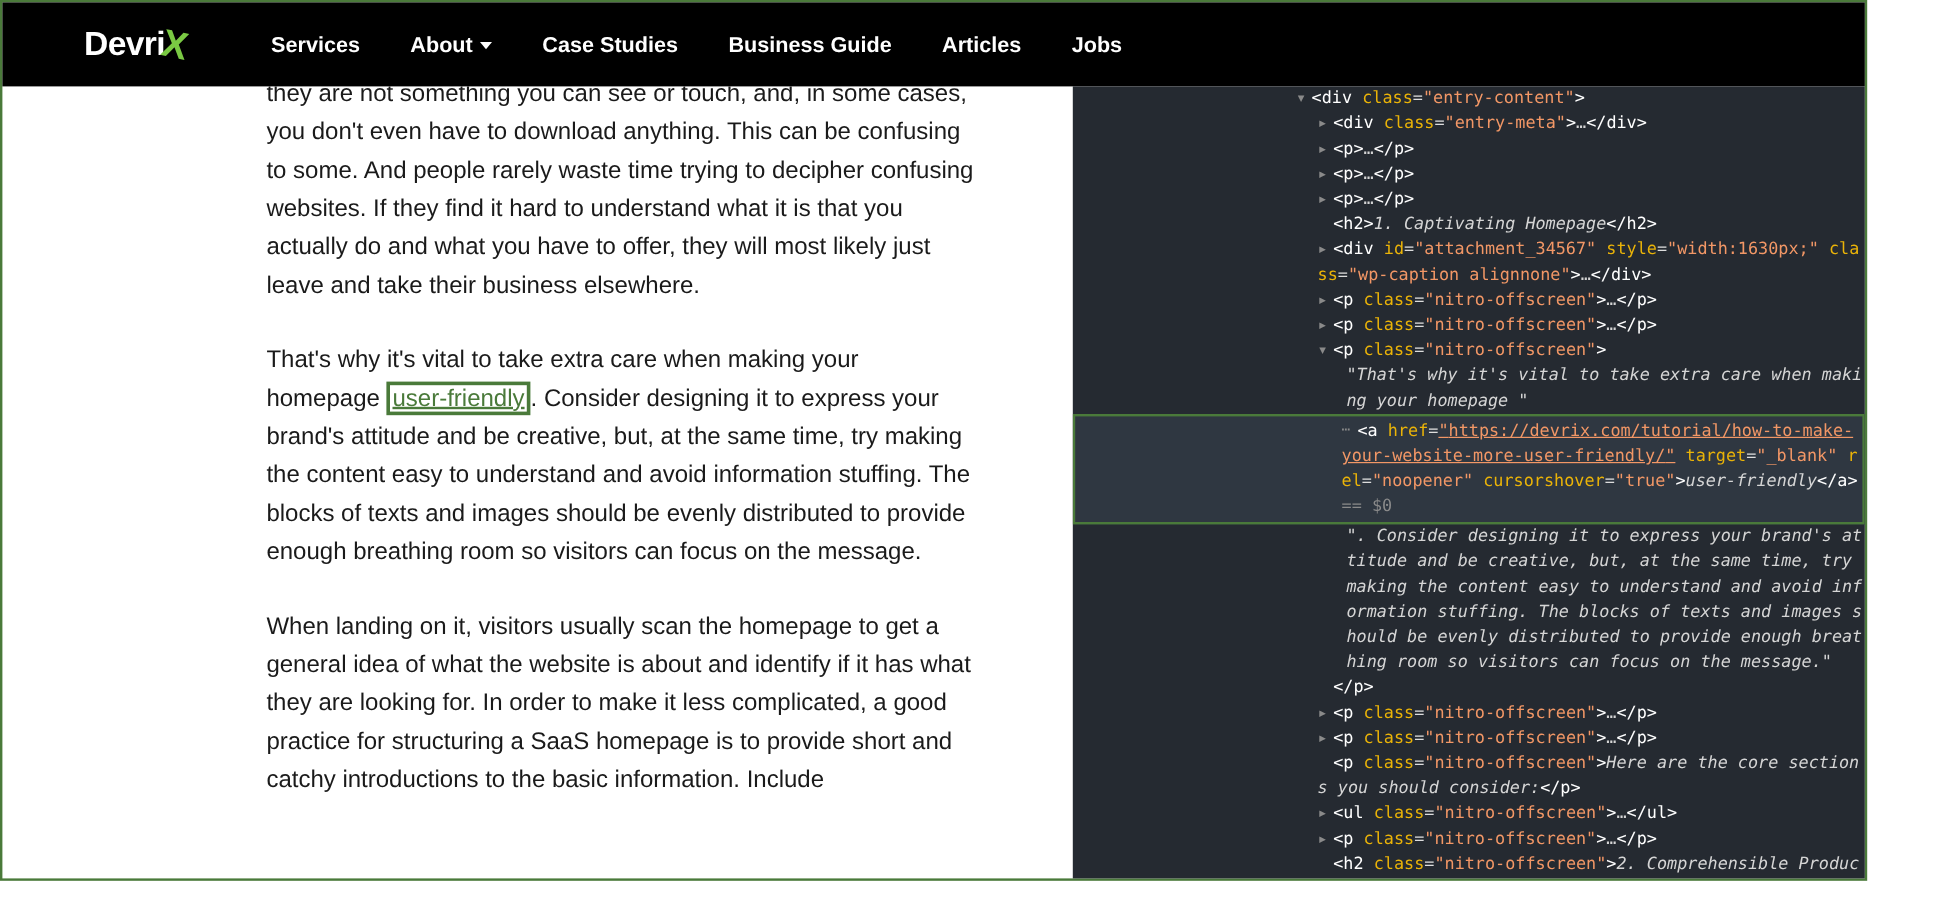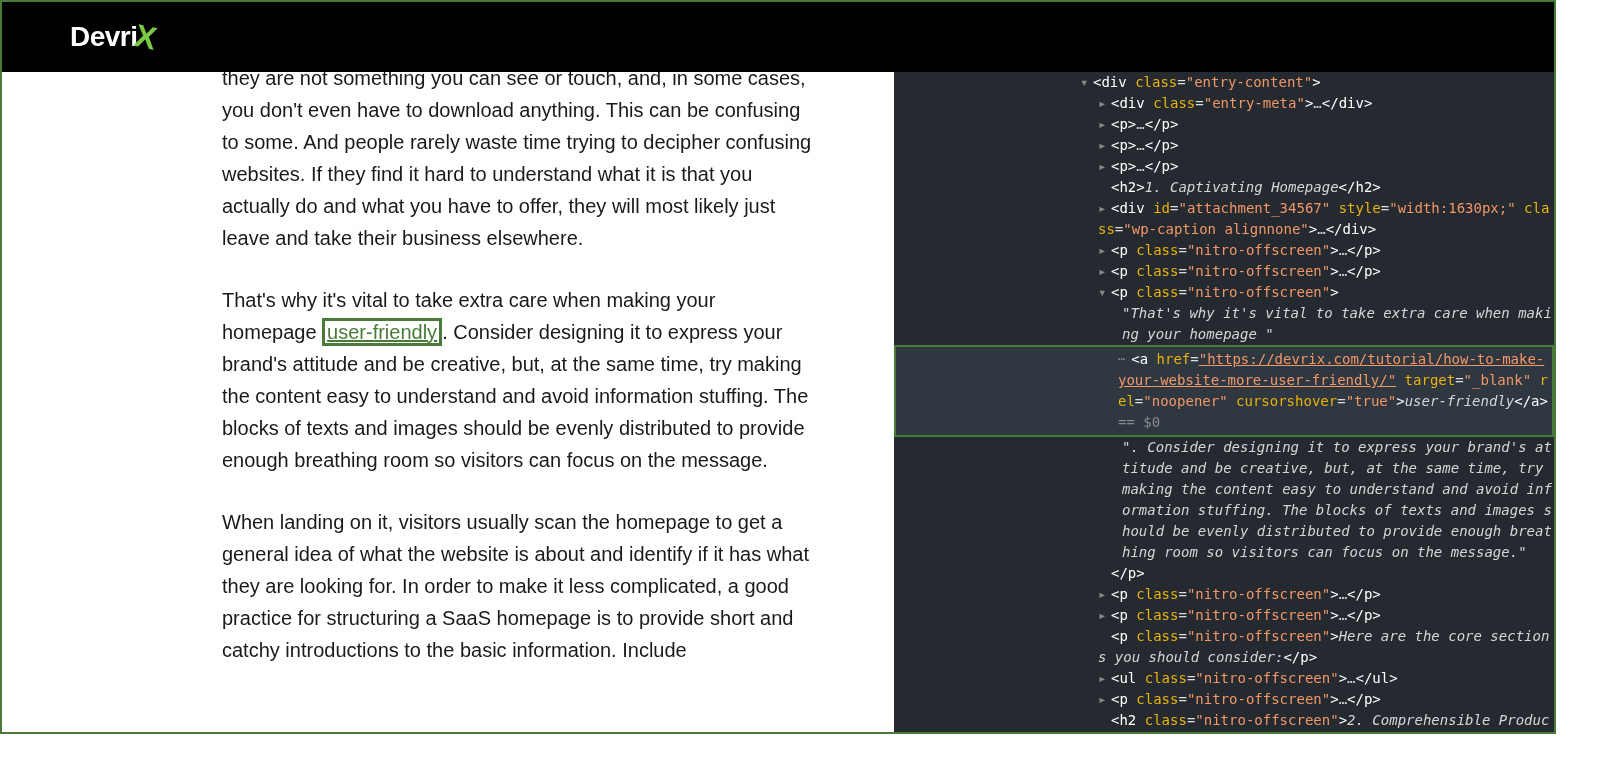--- a/index.html
+++ b/index.html
@@ -44,20 +44,41 @@
 </style>
 </head>
 <body>
 
 <div class="outer-border">
   <div class="header">
     <div class="logo">
       <span class="logo-text">Devri</span>
         <span class="logo-x">X</span>
     </div>
+    <div class="nav">
+      <div class="nav-item">
+          <span>Services</span>
+        </div>
+      <div class="nav-item">
+          <span>About</span>
+          <span class="chevron"></span>
+        </div>
+      <div class="nav-item">
+          <span>Case Studies</span>
+        </div>
+      <div class="nav-item">
+          <span>Business Guide</span>
+        </div>
+      <div class="nav-item">
+          <span>Articles</span>
+        </div>
+      <div class="nav-item">
+          <span>Jobs</span>
+        </div>
+    </div>
   </div>
 
   <div class="content-area">
     <div class="article">
       <p>they are not something you can see or touch, and, in some cases, you don't even have to download anything. This can be confusing to some. And people rarely waste time trying to decipher confusing websites. If they find it hard to understand what it is that you actually do and what you have to offer, they will most likely just leave and take their business elsewhere.</p>
       <p>
         <span>That's why it's vital to take extra care when making your homepage </span><a class="link-highlight">user-friendly</a><span>. Consider designing it to express your brand's attitude and be creative, but, at the same time, try making the content easy to understand and avoid information stuffing. The blocks of texts and images should be evenly distributed to provide enough breathing room so visitors can focus on the message.</span>
       </p>
       <p>When landing on it, visitors usually scan the homepage to get a general idea of what the website is about and identify if it has what they are looking for. In order to make it less complicated, a good practice for structuring a SaaS homepage is to provide short and catchy introductions to the basic information. Include</p>
     </div>

